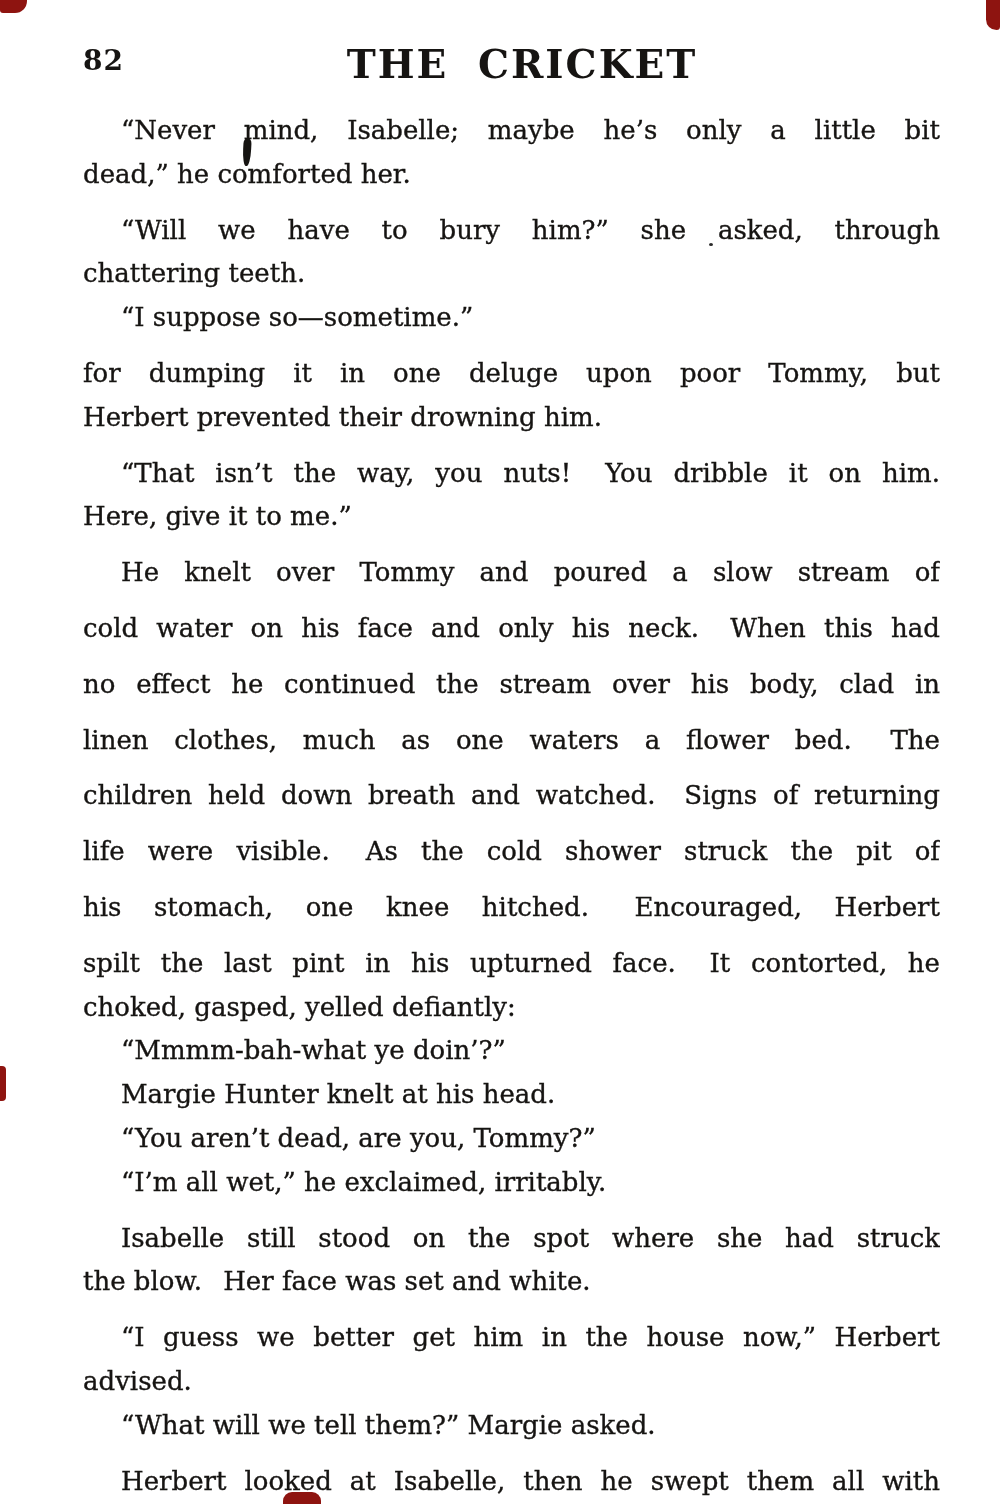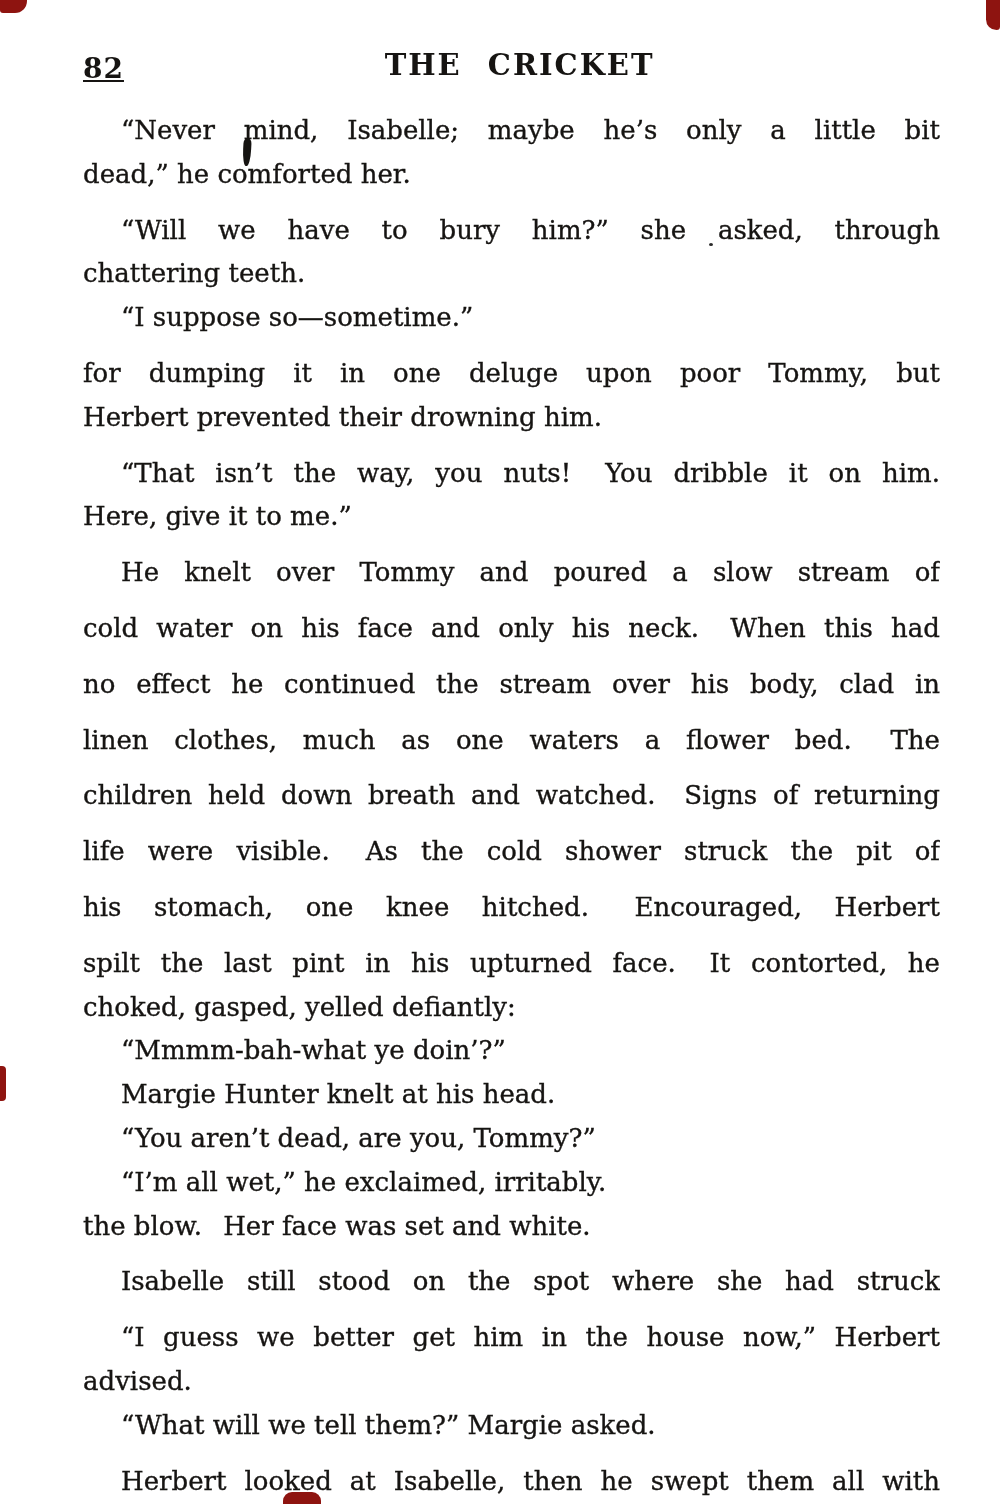--- a/index.html
+++ b/index.html
@@ -21,32 +21,31 @@
   .running-head {
     position: absolute;
     top: 40px;
     left: 83px;
     right: 60px;
     height: 36px;
   }
   .page-number {
     position: absolute;
     left: 0;
-    top: 12px;
+    top: 4px;
     font-size: 28px;
     font-weight: bold;
     letter-spacing: 1px;
-    text-decoration: underline;
   }
   .head-title {
     position: absolute;
     left: 50%;
     transform: translateX(-47%);
-    top: 8px;
-    font-size: 29px;
+    top: 1px;
+    font-size: 39px;
     font-weight: bold;
     letter-spacing: 2px;
     word-spacing: 14px;
     white-space: nowrap;
   }
 
   
   .text-block {
     position: absolute;
     left: 83px;
@@ -121,22 +120,22 @@
       <div class="line just">linen clothes, much as one waters a flower bed.  The</div>
       <div class="line just">children held down breath and watched.  Signs of returning</div>
       <div class="line just">life were visible.  As the cold shower struck the pit of</div>
       <div class="line just">his stomach, one knee hitched.  Encouraged, Herbert</div>
       <div class="line just">spilt the last pint in his upturned face.  It contorted, he</div>
       <div class="line">choked, gasped, yelled defiantly:</div>
       <div class="line indent">“Mmmm-bah-what ye doin’?”</div>
       <div class="line indent">Margie Hunter knelt at his head.</div>
       <div class="line indent">“You aren’t dead, are you, Tommy?”</div>
       <div class="line indent">“I’m all wet,” he exclaimed, irritably.</div>
+      <div class="line indent just">Isabelle still stood on the spot where she had struck</div>
       <div class="line">the blow.  Her face was set and white.</div>
-      <div class="line indent just">Isabelle still stood on the spot where she had struck</div>
       <div class="line indent just">“I guess we better get him in the house now,” Herbert</div>
       <div class="line">advised.</div>
       <div class="line indent">“What will we tell them?” Margie asked.</div>
       <div class="line indent just">Herbert looked at Isabelle, then he swept them all with</div>
       <div class="line">a chieftain’s glance, and remarked:</div>
     </div>
 
   <div class="ink-blot"></div>
   <div class="speck"></div>
 

